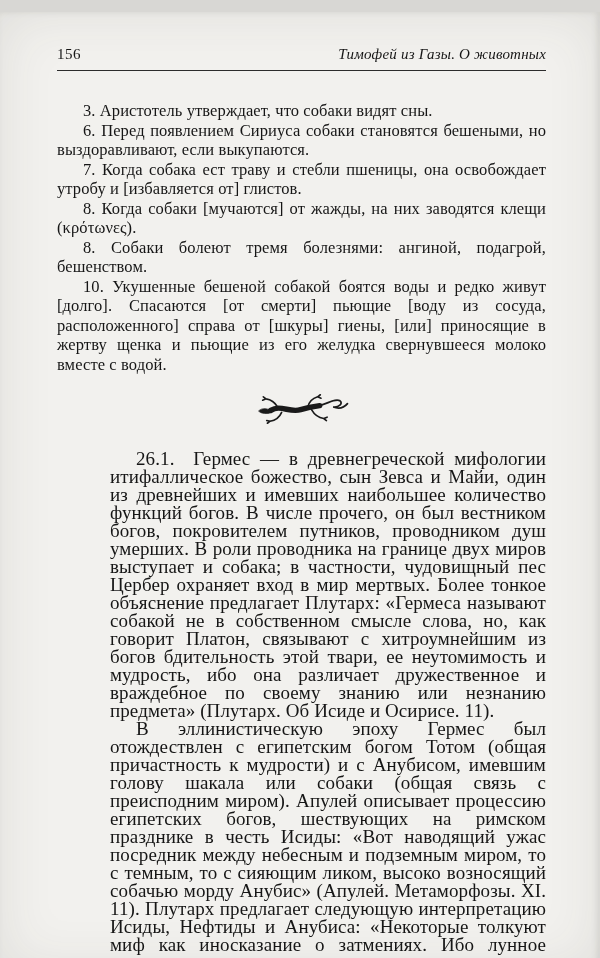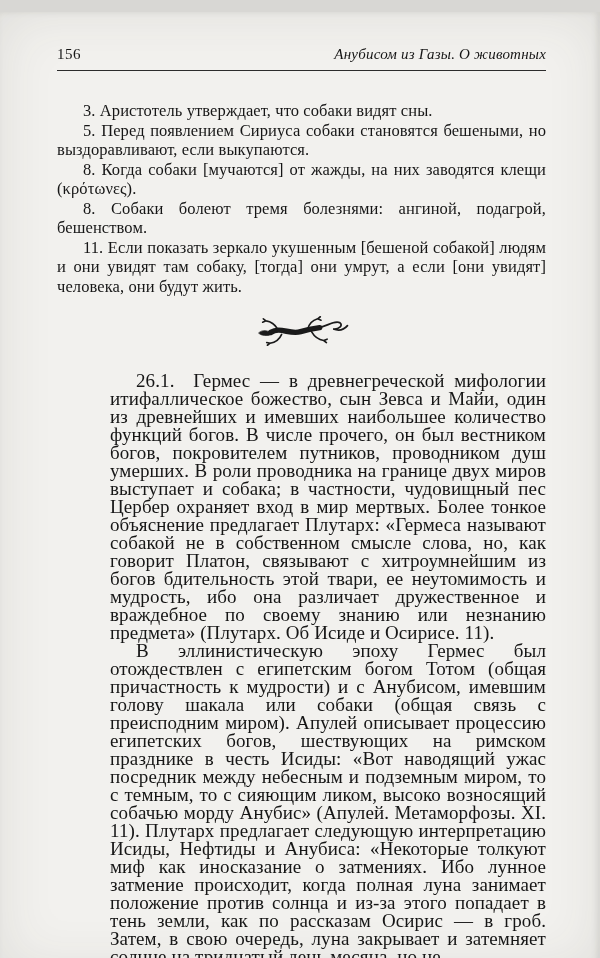--- a/index.html
+++ b/index.html
@@ -57,29 +57,30 @@
   .c-num { margin-right: 9px; }
   .c-rest { text-indent: 26px; }
 </style>
 </head>
 <body>
 
 <div class="page">
 
   <header class="running-head">
     <span class="page-num">156</span>
-    <span class="running-title">Анубисом из Газы. О животных</span>
+    <span class="running-title">Тимофей из Газы. О животных</span>
   </header>
 
   <main class="body-text">
     <p>3. Аристотель утверждает, что собаки видят сны.</p>
-    <p>5. Перед появлением Сириуса собаки становятся бешеными, но выздоравливают, если выкупаются.</p>
+    <p>6. Перед появлением Сириуса собаки становятся бешеными, но выздоравливают, если выкупаются.</p>
+    <p>7. Когда собака ест траву и стебли пшеницы, она освобождает утробу и [избавляется от] глистов.</p>
     <p>8. Когда собаки [мучаются] от жажды, на них заводятся клещи (κρότωνες).</p>
     <p>8. Собаки болеют тремя болезнями: ангиной, подагрой, бешенством.</p>
-    <p>11. Если показать зеркало укушенным [бешеной собакой] людям и они увидят там собаку, [тогда] они умрут, а если [они увидят] человека, они будут жить.</p>
+    <p>10. Укушенные бешеной собакой боятся воды и редко живут [долго]. Спасаются [от смерти] пьющие [воду из сосуда, расположенного] справа от [шкуры] гиены, [или] приносящие в жертву щенка и пьющие из его желудка свернувшееся молоко вместе с водой.</p>
 
     <div class="ornament">
       <svg viewBox="0 0 140 56" width="96" height="38" aria-hidden="true">
         <g fill="none" stroke="#1a1a1a" stroke-linecap="round">
           <path d="M24,30 C 38,21 52,34 68,29 C 80,25 88,24 96,23" stroke-width="8"></path>
           <path d="M96,23 C 110,19 120,12 126,16 C 131,20 124,26 116,25 C 124,28 132,26 137,20" stroke-width="2.6"></path>
           <path d="M24,30 C 16,26 10,27 6,31 C 10,35 18,36 25,33 Z" fill="#1a1a1a" stroke-width="1"></path>
           <path d="M34,25 C 30,18 24,14 17,13 M17,13 l-4,-3 M17,13 l-5,2" stroke-width="2.4"></path>
           <path d="M40,33 C 37,40 30,45 23,46 M23,46 l-4,3 M23,46 l-5,-1" stroke-width="2.4"></path>
           <path d="M78,26 C 80,18 86,12 93,10 M93,10 l4,-3 M93,10 l5,2" stroke-width="2.4"></path>

